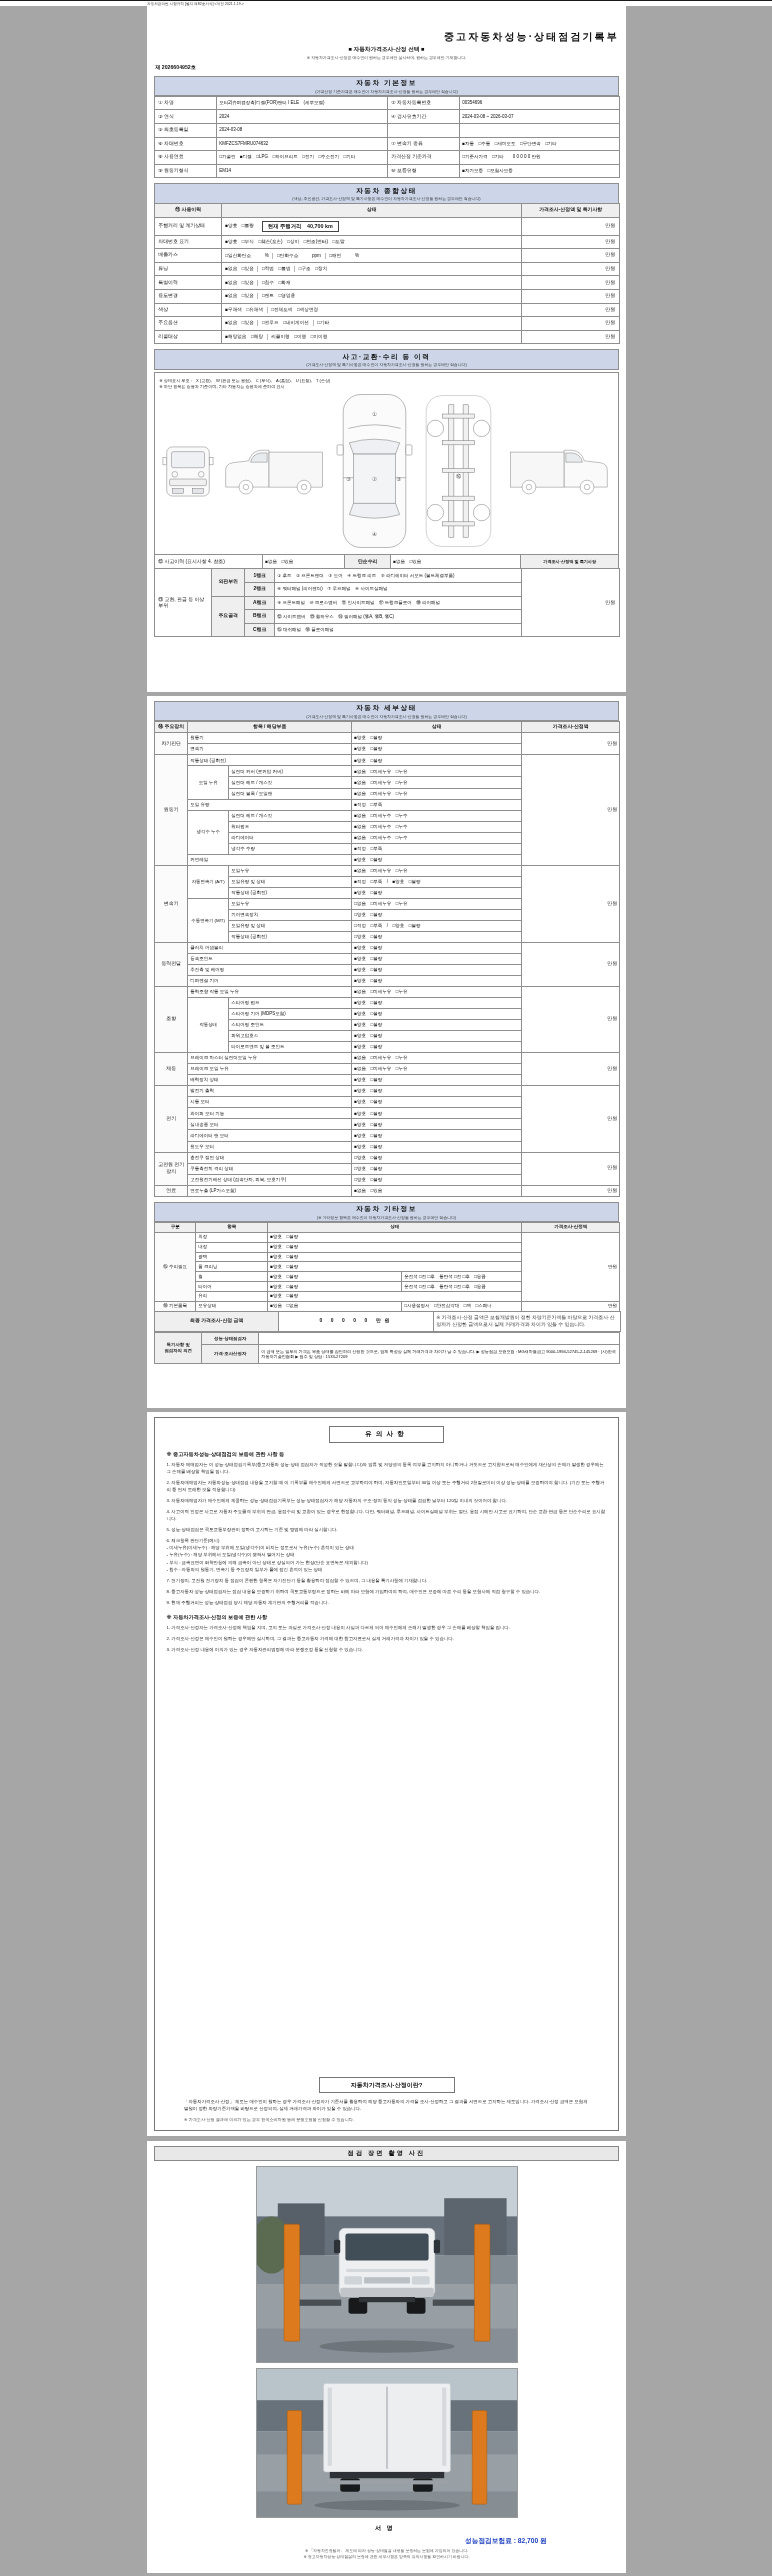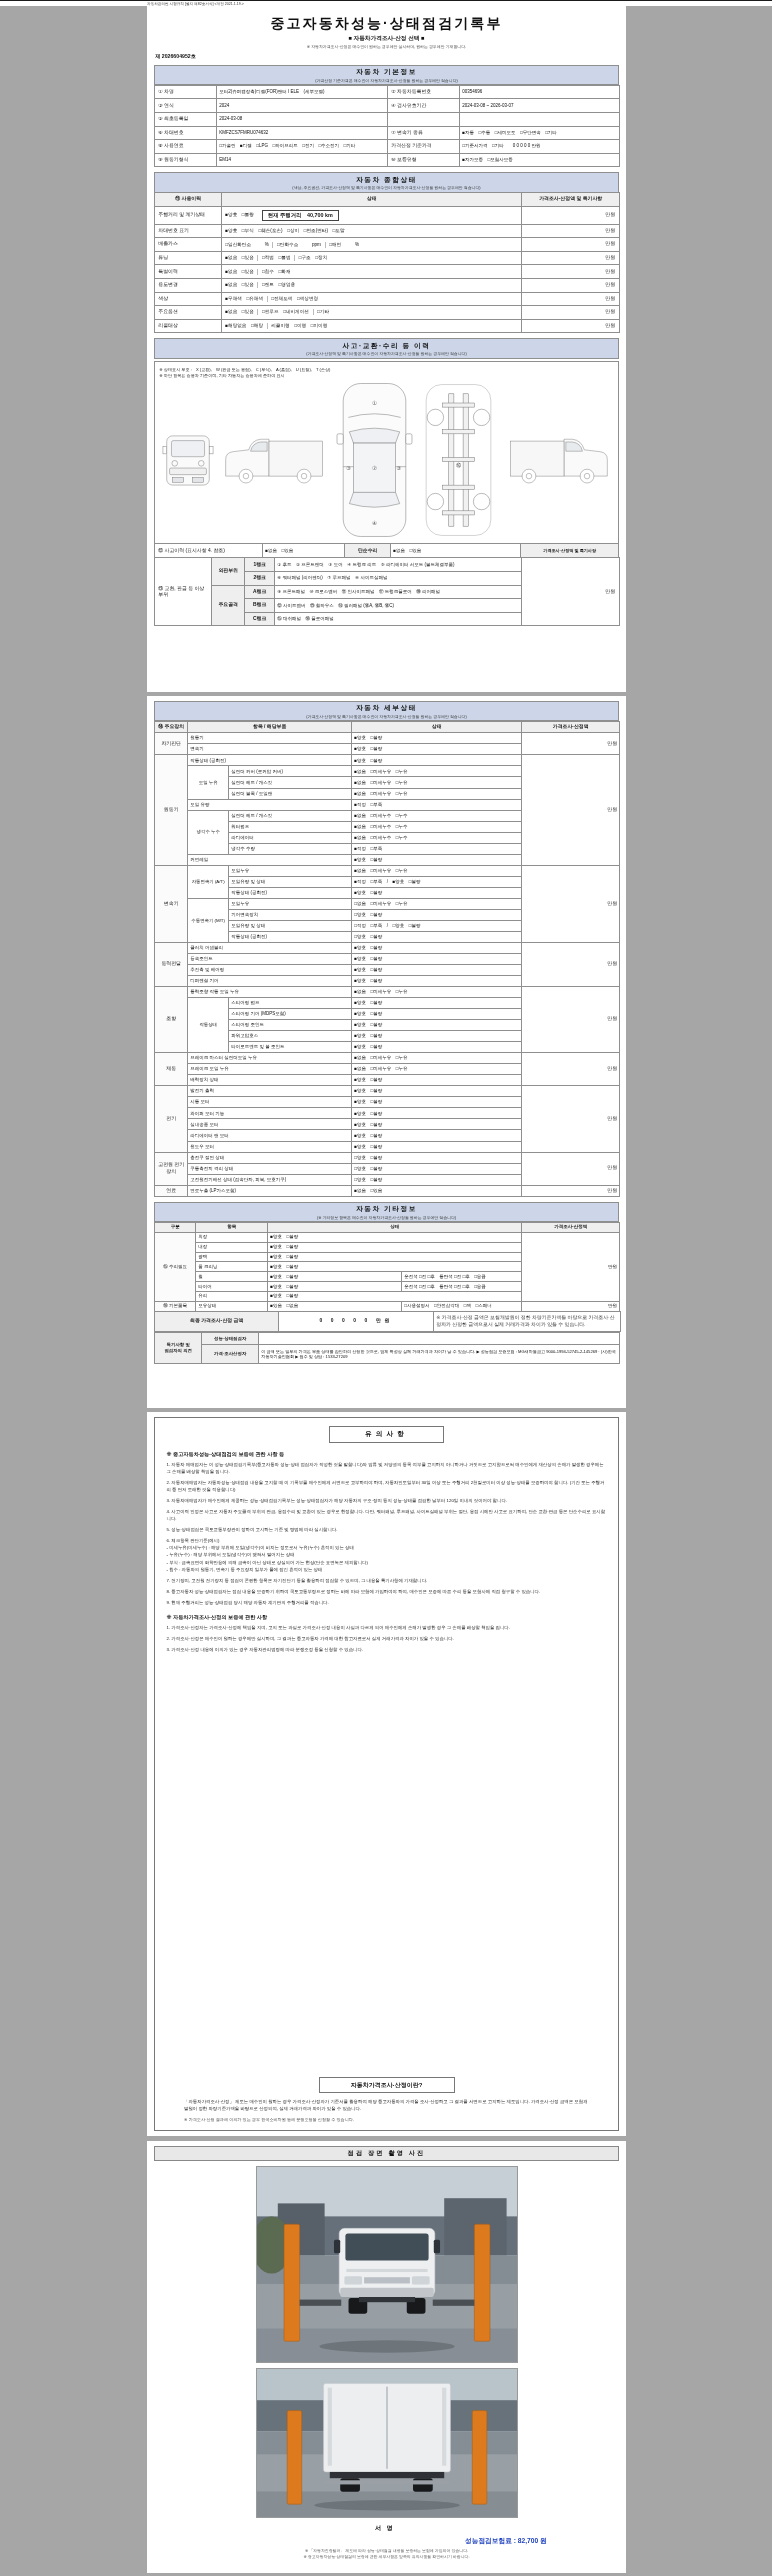--- a/index.html
+++ b/index.html
@@ -6,21 +6,21 @@
   body{width:773px;height:2576px;background:#a6a6a6;font-family:"Liberation Sans","DejaVu Sans",sans-serif;color:#111;}
   .canvas{position:relative;width:773px;height:2576px;background:#a6a6a6;overflow:hidden;}
   .topstrip{position:absolute;top:0;left:0;width:100%;height:5.7px;background:#ffffff;border-top:1px solid #1a1a1a;box-sizing:border-box;}
   .formref{position:absolute;top:1px;left:147px;font-size:3.6px;color:#333;}
   .page{position:absolute;left:147px;width:479px;background:#ffffff;box-sizing:border-box;padding:5.2px 7.2px;overflow:hidden;}
   #page1{top:5.7px;height:686px;}
   #page2{top:696px;height:712px;}
   #page3{top:1412px;height:724px;}
   #page4{top:2141px;height:432px;}
 
-  .doctitle{text-align:center;font-size:14px;font-weight:bold;letter-spacing:2.1px;margin-top:4px;}
+  .doctitle{text-align:right;font-size:10px;font-weight:bold;letter-spacing:2.1px;margin-top:19px;}
   .selectline{text-align:center;font-size:5.7px;font-weight:bold;margin-top:2.1px;}
   .selectnote{text-align:center;font-size:3.9px;color:#444;margin-top:1px;}
   .docno{font-size:5.2px;font-weight:bold;margin:4.1px 0 0 1px;}
 
   .secbar{margin-top:5.2px;background:#ccd6e8;border:0.5px solid #8f8f8f;text-align:center;padding:2.1px 0 1.5px;}
   .secbar .t{font-size:6.7px;font-weight:bold;letter-spacing:1.5px;}
   .secbar .n{font-size:3.9px;color:#333;margin-top:0.5px;}
 
   table.ftable{border-collapse:collapse;width:100%;table-layout:fixed;margin-top:-0.5px;}
   .ftable td{border:0.5px solid #8f8f8f;font-size:4.9px;padding:3.1px 2.1px;vertical-align:middle;line-height:1.3;overflow:hidden;word-break:break-all;}

